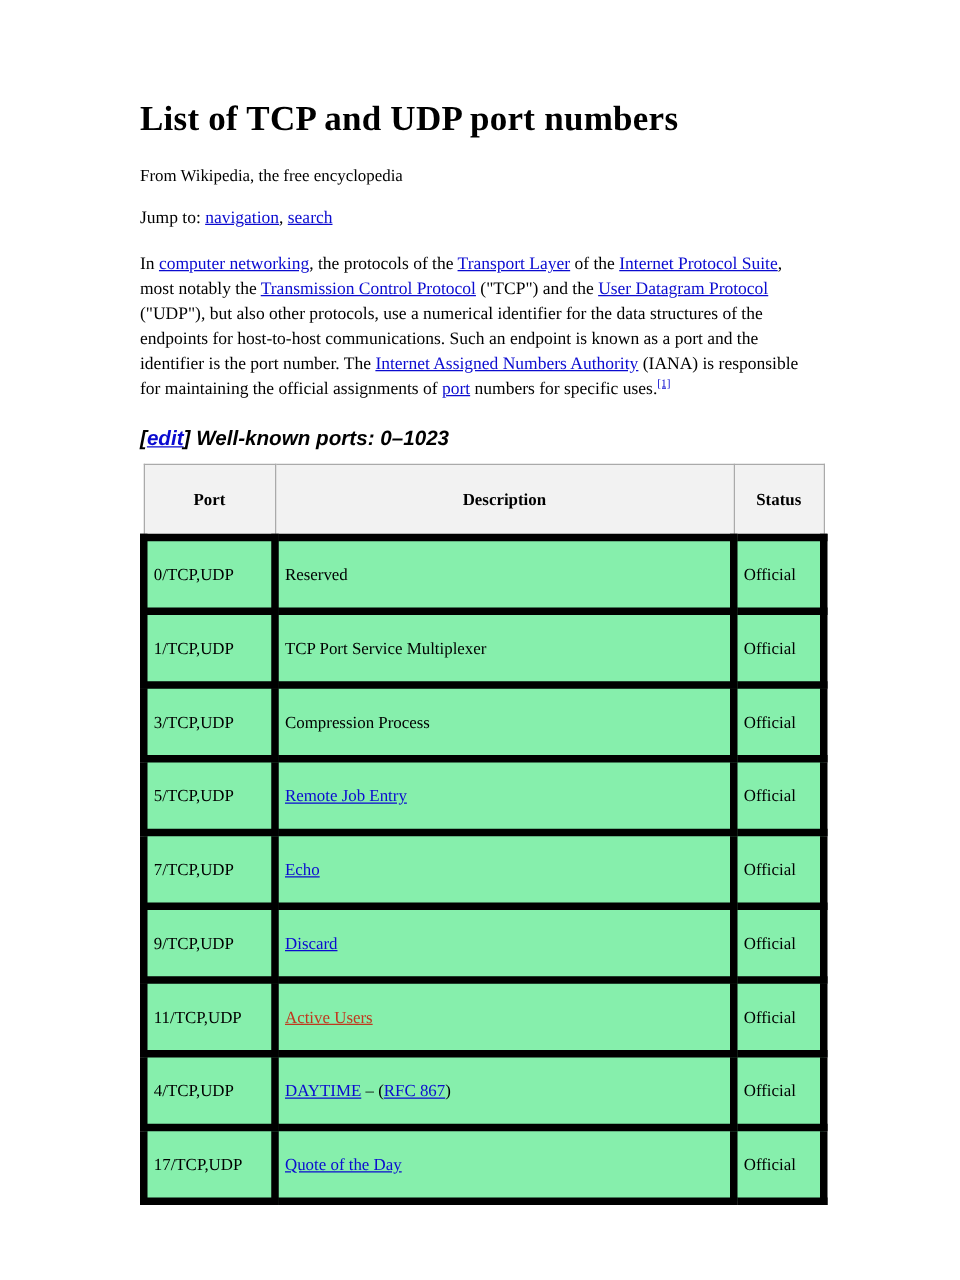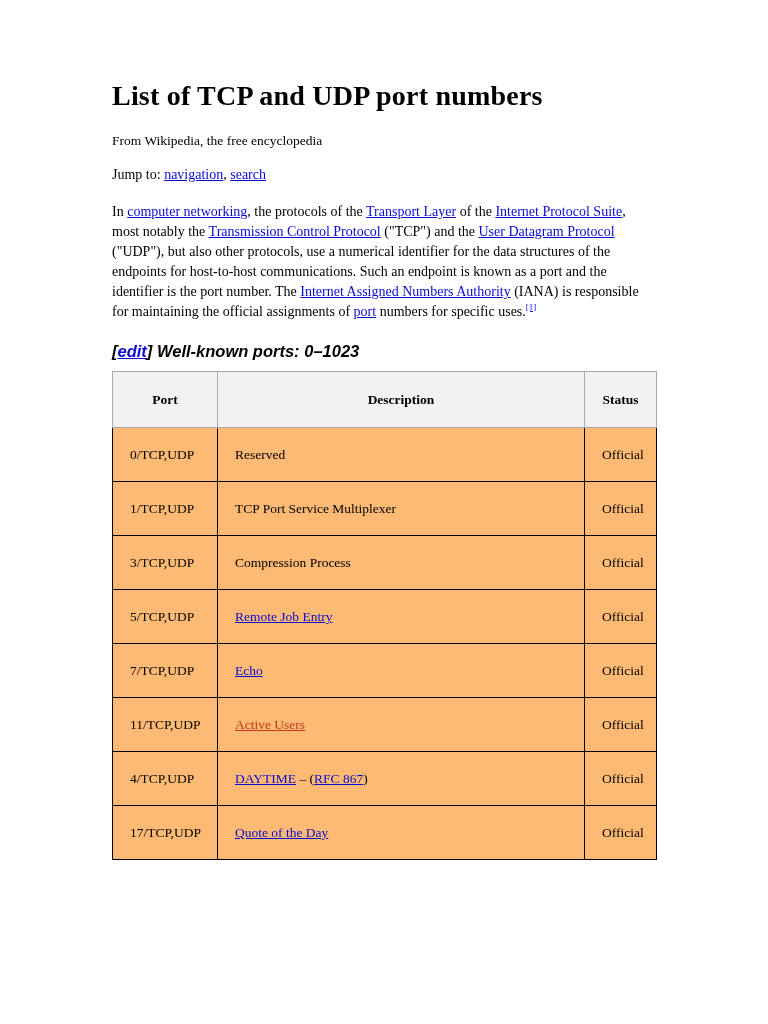--- a/index.html
+++ b/index.html
@@ -97,27 +97,27 @@
     border: 1px solid #aaaaaa;
     font-weight: bold;
     font-size: 13.5px;
     text-align: center;
     height: 55px;
     vertical-align: middle;
     padding: 0 6px;
     font-family: "Liberation Serif", "DejaVu Serif", serif;
   }
   table.ports td {
-    border: 1px solid #000000;
+    border: 6px solid #000000;
     font-size: 13.5px;
     height: 53px;
     vertical-align: middle;
-    padding: 0 17px;
+    padding: 0 5px;
     text-align: left;
-    background: #fdba74;
+    background: #86efac;
   }
   td.port { white-space: nowrap; }
   td.status { white-space: nowrap; }
 </style>
 </head>
 <body>
 
 <div class="page">
   <div class="content">
 
@@ -164,20 +164,25 @@
             <td class="port">5/TCP,UDP</td>
             <td class="desc"><a class="link">Remote Job Entry</a></td>
             <td class="status">Official</td>
           </tr>
           <tr>
             <td class="port">7/TCP,UDP</td>
             <td class="desc"><a class="link">Echo</a></td>
             <td class="status">Official</td>
           </tr>
           <tr>
+            <td class="port">9/TCP,UDP</td>
+            <td class="desc"><a class="link">Discard</a></td>
+            <td class="status">Official</td>
+          </tr>
+          <tr>
             <td class="port">11/TCP,UDP</td>
             <td class="desc"><a class="link-red">Active Users</a></td>
             <td class="status">Official</td>
           </tr>
           <tr>
             <td class="port">4/TCP,UDP</td>
             <td class="desc"><a class="link">DAYTIME</a><span> – (</span><a class="link">RFC 867</a><span>)</span></td>
             <td class="status">Official</td>
           </tr>
           <tr>

